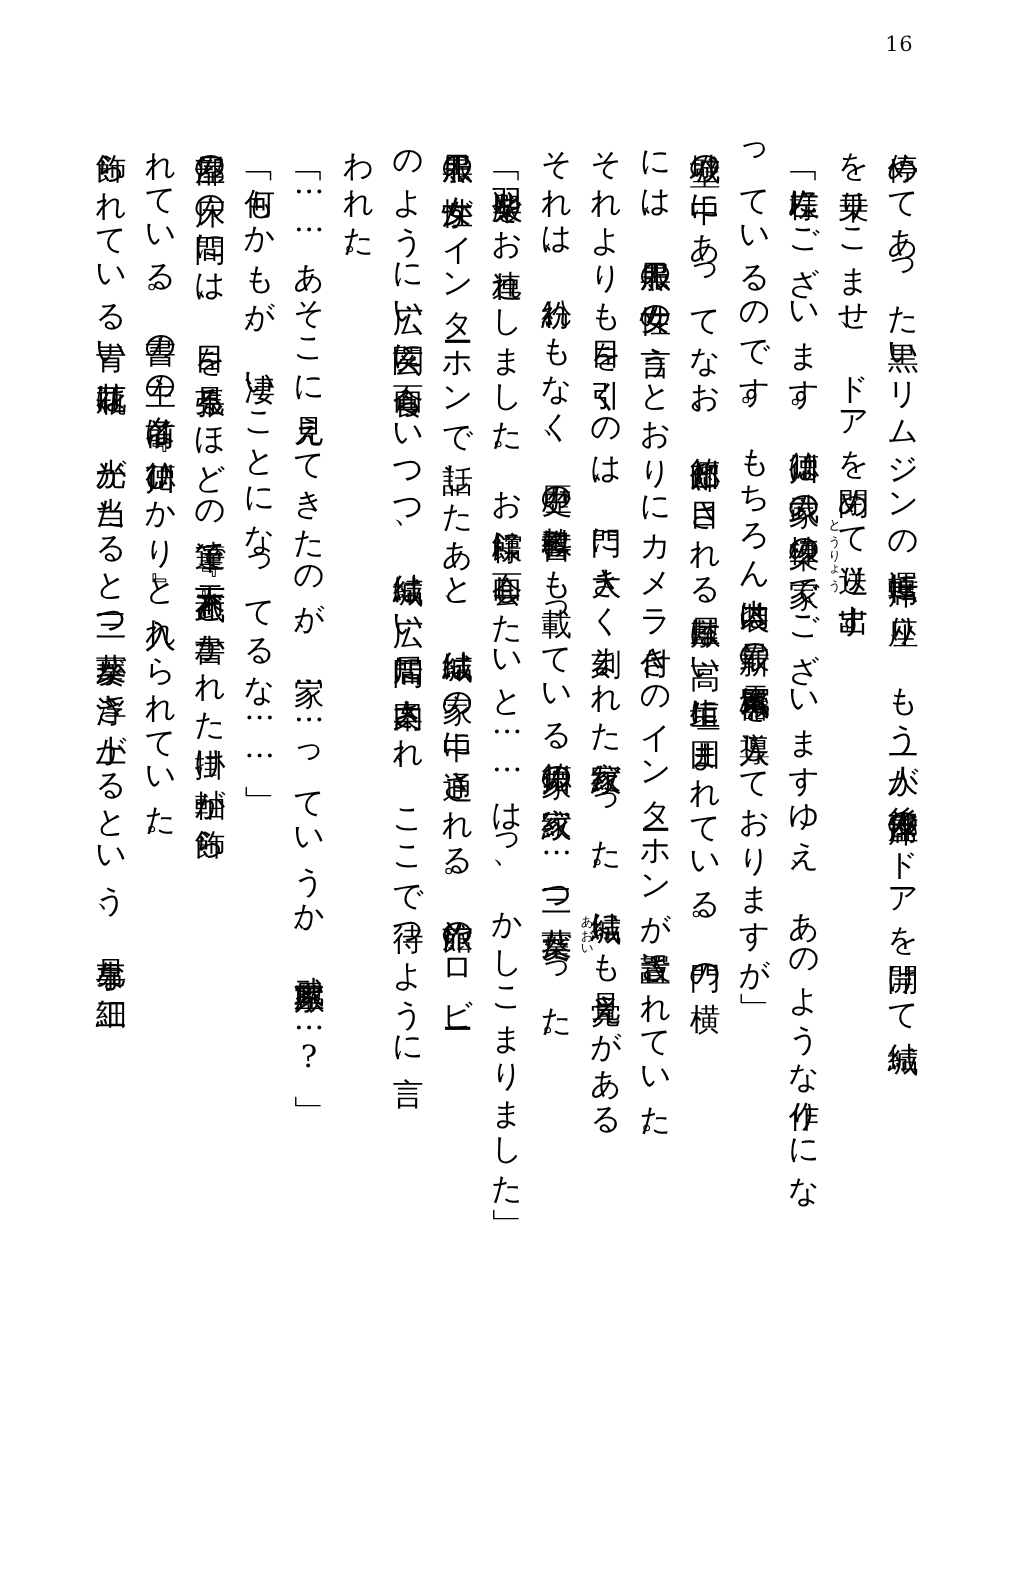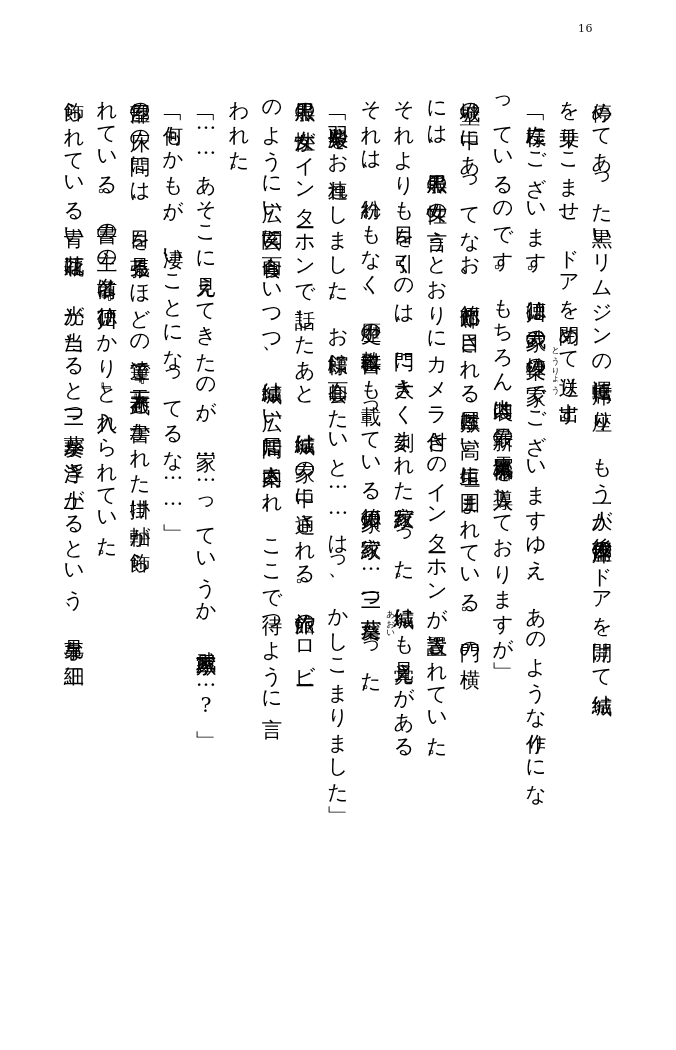--- a/index.html
+++ b/index.html
@@ -17,22 +17,22 @@
   .page {
     position: relative;
     width: 676px;
     height: 1050px;
     background: #ffffff;
     box-sizing: border-box;
   }
   .page-number {
     position: absolute;
     top: 22px;
-    right: 83px;
-    font-size: 11px;
+    right: 67px;
+    font-size: 14px;
     font-family: "DejaVu Serif", "Liberation Serif", serif;
     letter-spacing: 0.5px;
     color: #111;
   }
   .text-block {
     position: absolute;
     top: 86px;
     left: 44px;
     right: 58px;
     height: 910px;

